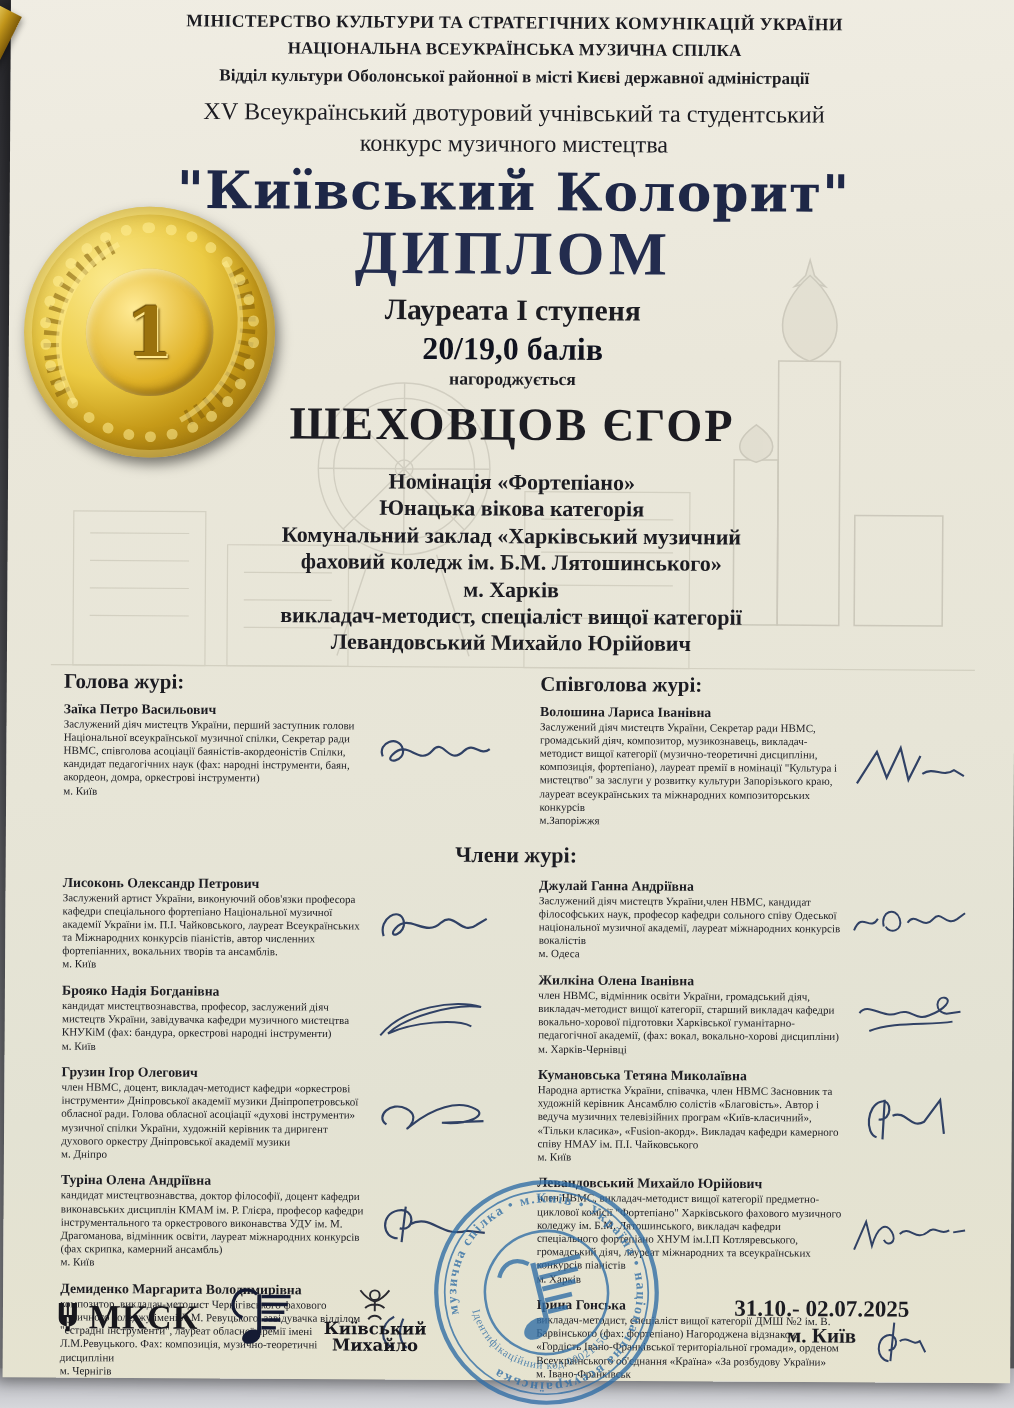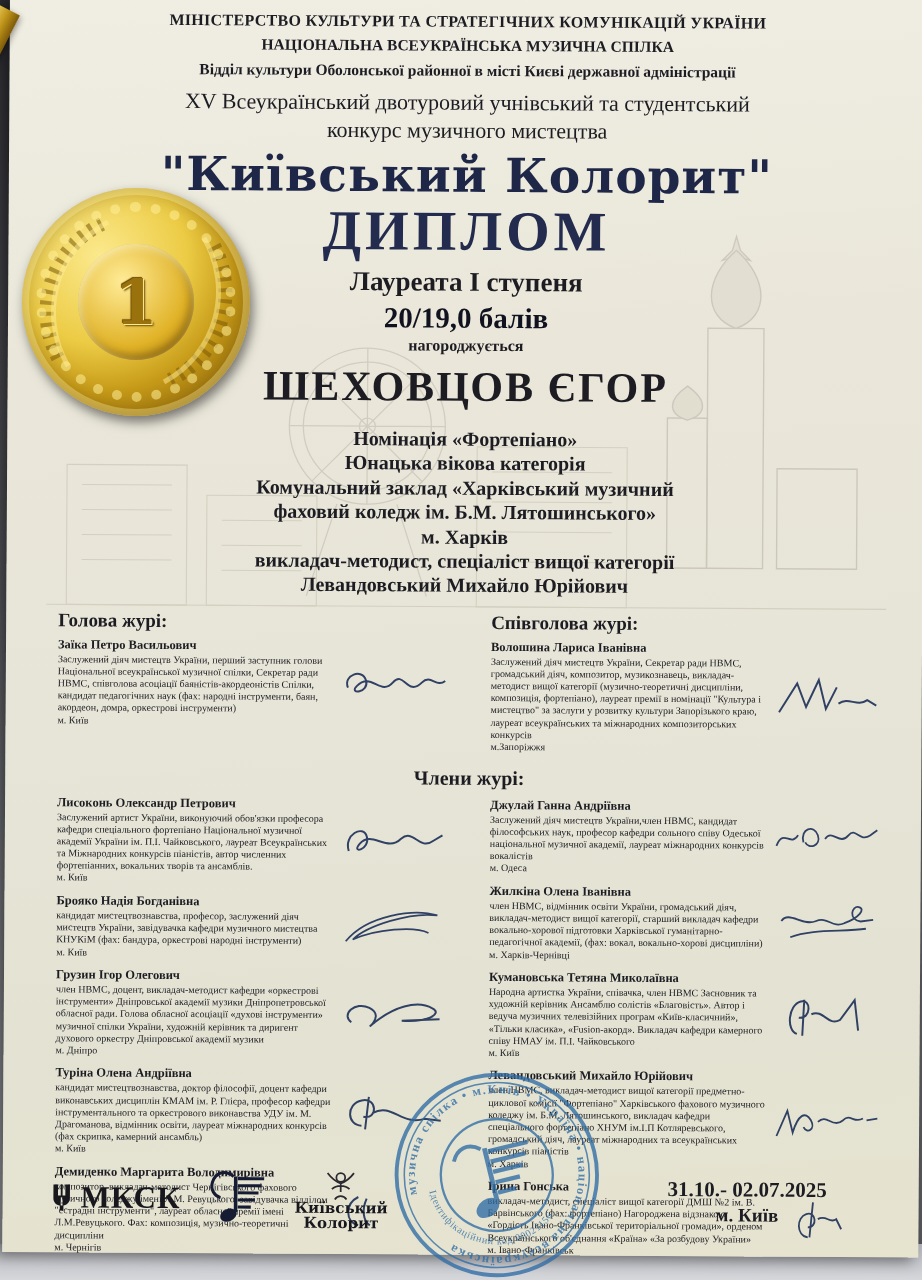--- a/index.html
+++ b/index.html
@@ -320,21 +320,21 @@
           </g>
         </svg>
         <div class="kolorit">
           <svg width="44" height="34" viewBox="0 0 60 46">
             <g stroke="#2a2a30" fill="none" stroke-width="2.4">
               <circle cx="30" cy="14" r="6"></circle>
               <path d="M12 8 C18 16 24 20 30 22 C36 20 42 16 48 8 M18 30 C24 24 36 24 42 30 M30 22 V34 M22 44 C26 38 34 38 38 44"></path>
             </g>
           </svg>
           <span class="kl">Київський</span>
-          <span class="kl">Колорит</span>
+          <span class="kl">Михайло</span>
         </div>
       </div>
       <div class="dates">
         <div>31.10.- 02.07.2025</div>
         <div class="dc">м. Київ</div>
       </div>
     </div>
   </div>
 
   <div class="medal-wrap">

